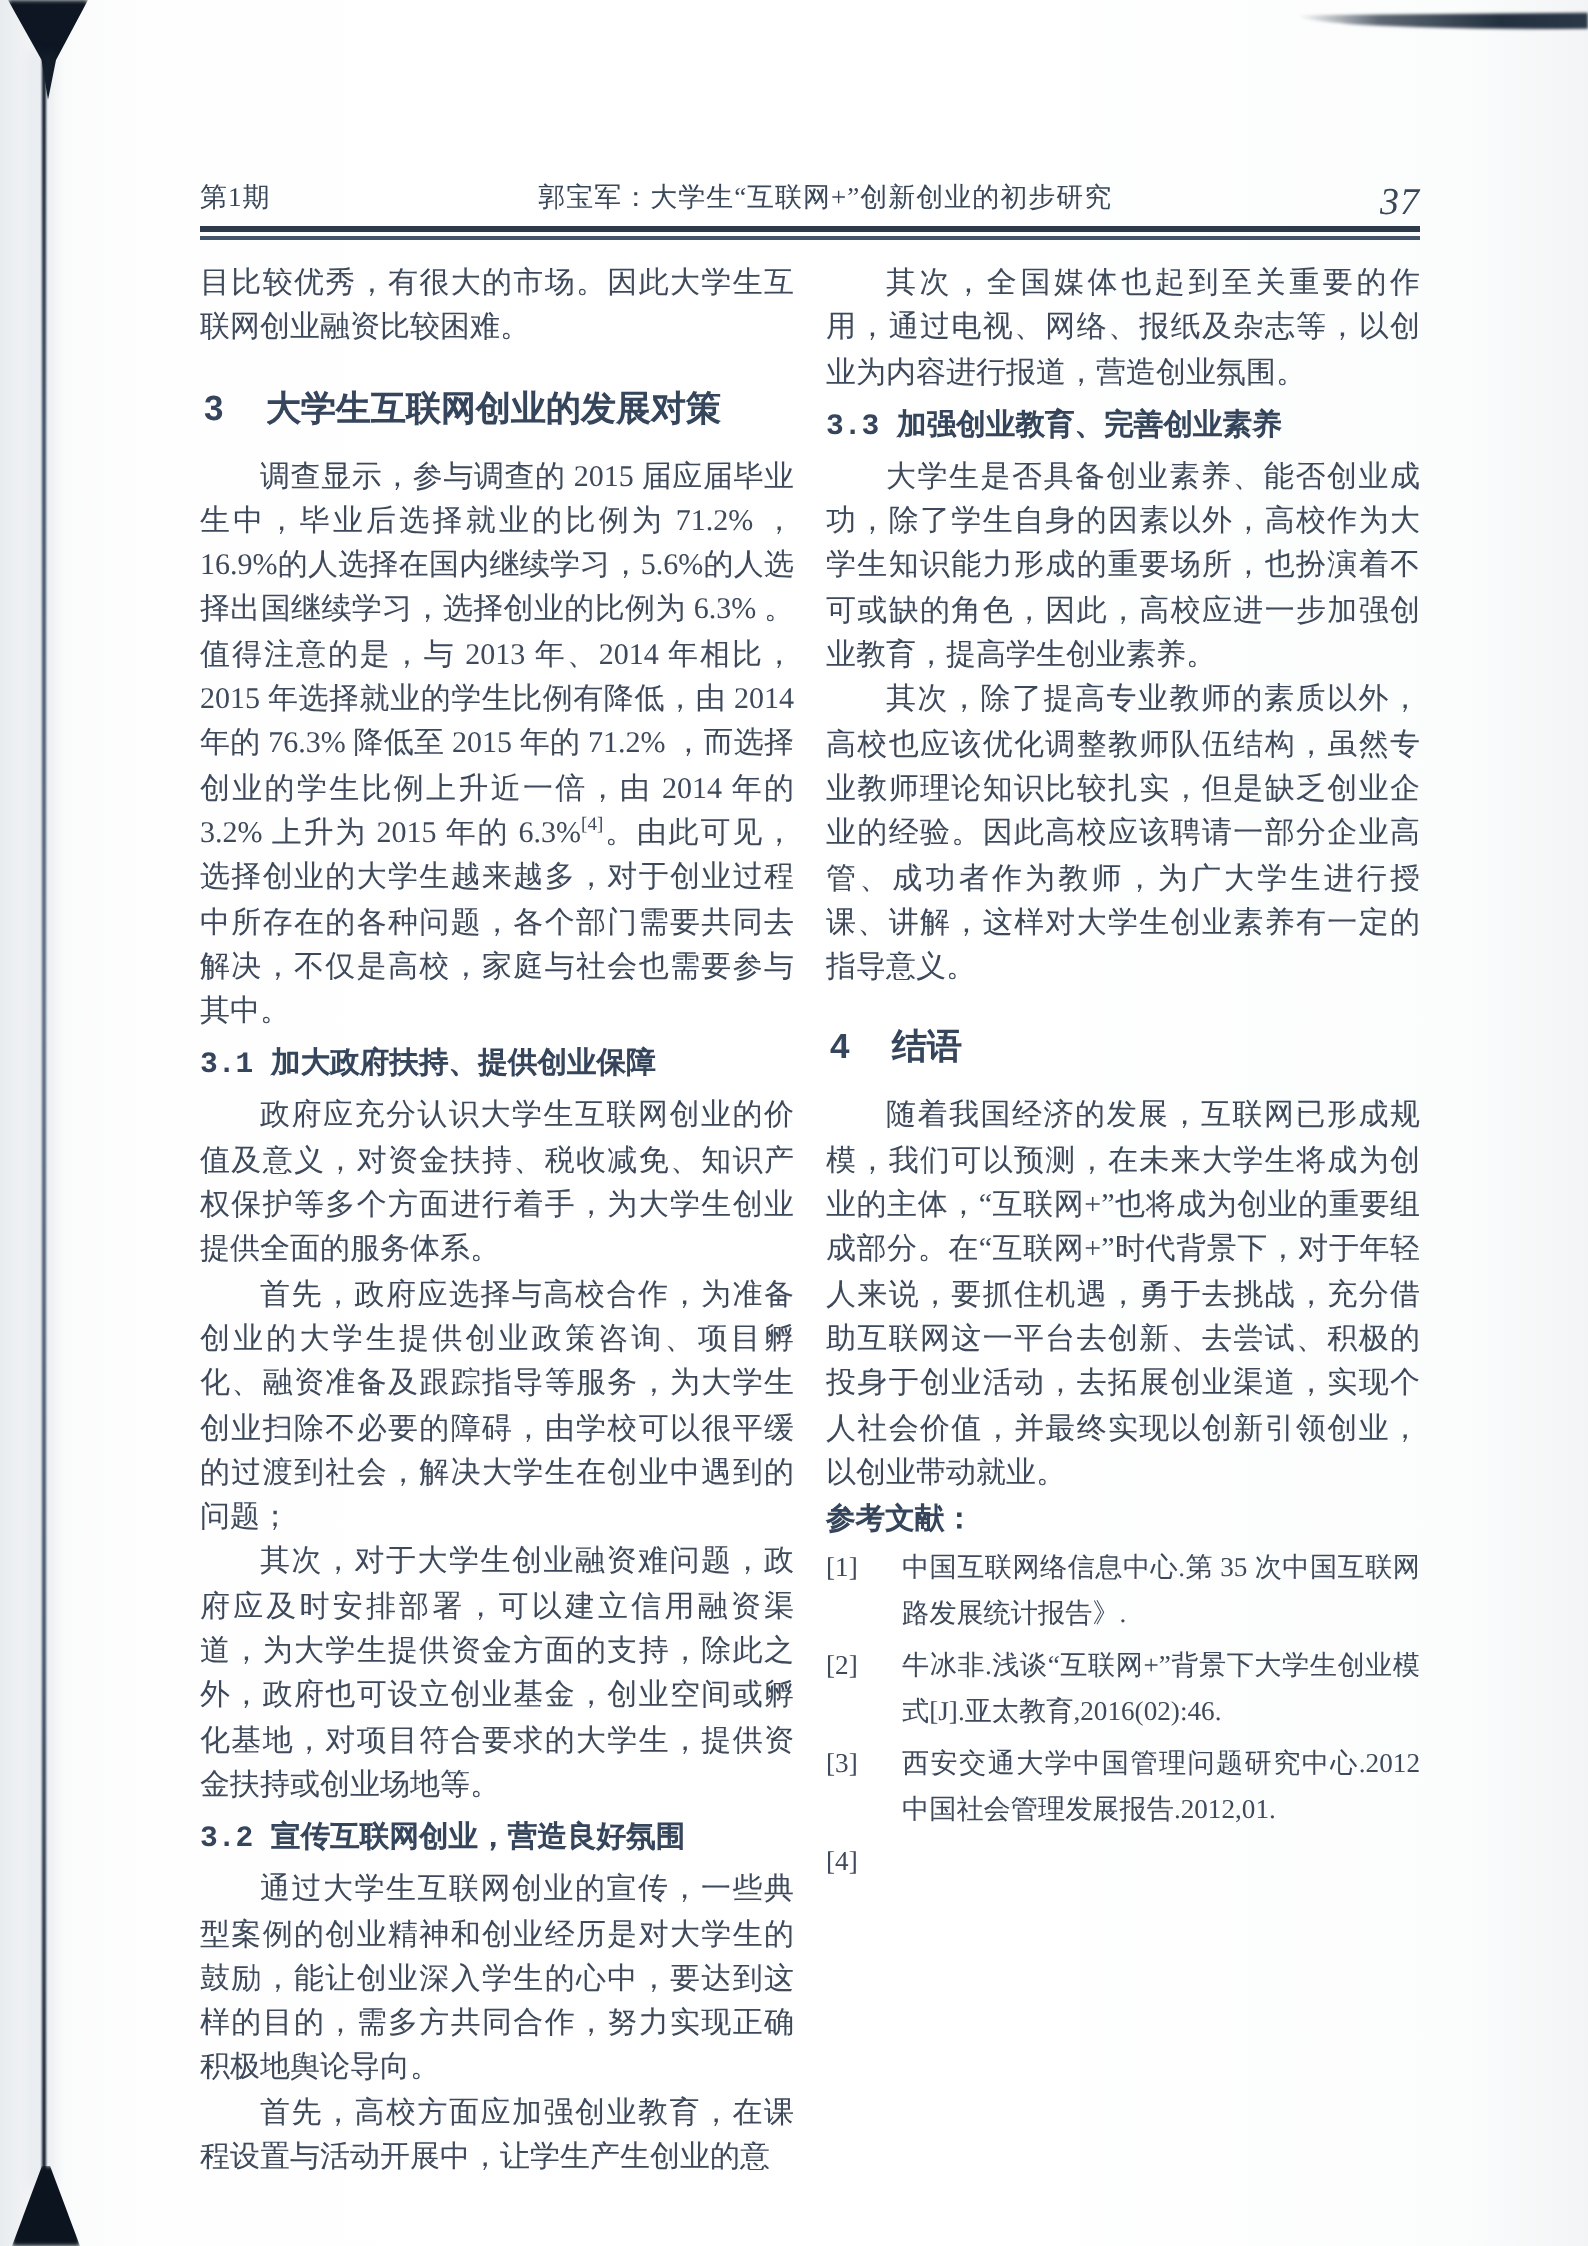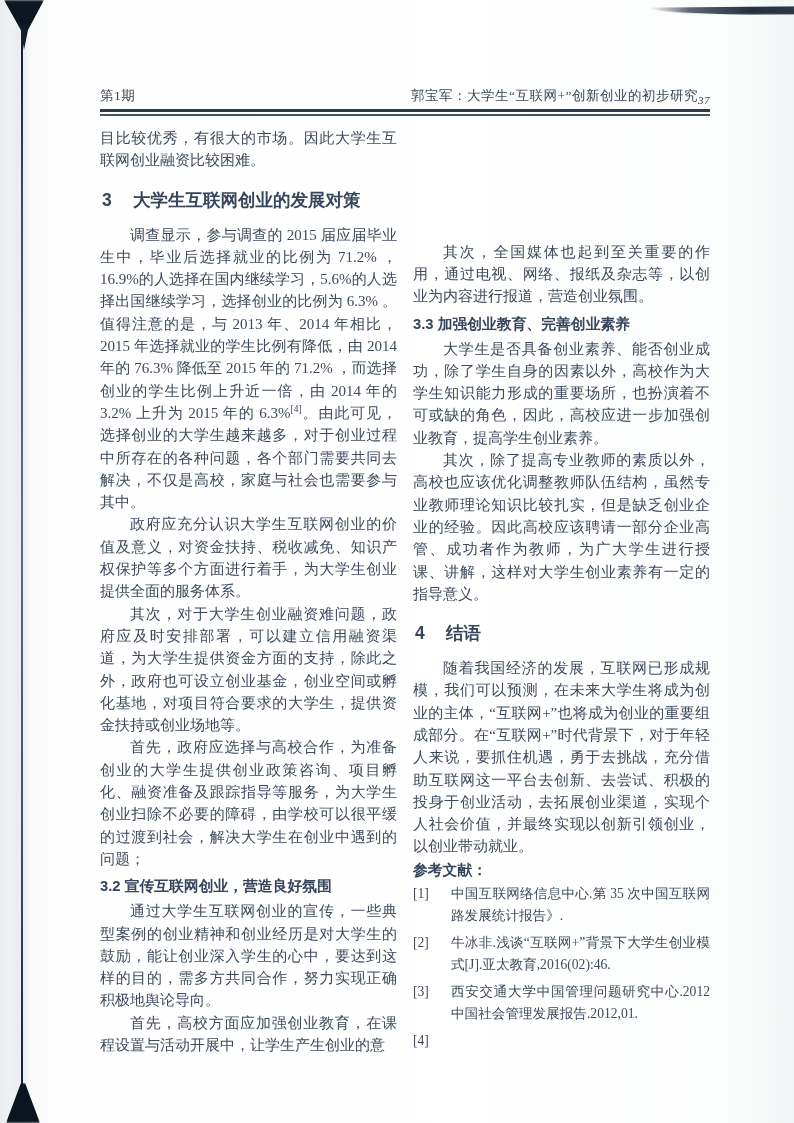--- a/index.html
+++ b/index.html
@@ -35,40 +35,40 @@
     transform:rotate(-.5deg);
     filter:blur(.7px);
   }
   
   .content{position:absolute;left:100px;top:87px;width:610px;}
   .journal-header{
     display:flex;align-items:baseline;
     font-size:13.5px;color:#3a4759;letter-spacing:.5px;
   }
   .journal-header .issue{flex:0 0 auto;}
-  .journal-header .title{flex:1 1 auto;text-align:right;}
-  .journal-header .pageno{flex:0 0 auto;font-size:11px;transform:translateY(4px);font-style:italic;}
+  .journal-header .title{flex:1 1 auto;text-align:center;}
+  .journal-header .pageno{flex:0 0 auto;font-size:19px;transform:translateY(4px);font-style:italic;}
   .header-rule{
     margin-top:4px;height:2px;
     border-top:3px solid #2c3a4b;
     border-bottom:2px solid #44556b;
   }
-  .columns{display:flex;gap:16px;margin-top:11px;align-items:flex-end;}
+  .columns{display:flex;gap:16px;margin-top:11px;}
   .col{width:297px;text-align:justify;font-size:15px;line-height:22.3px;}
   p{margin:0;text-indent:2em;}
   p.noindent{text-indent:0;}
   sup{font-size:9.5px;line-height:0;vertical-align:super;}
   .h1{
     font-family:"Liberation Sans","DejaVu Sans",sans-serif;font-weight:bold;
     font-size:17.5px;line-height:26px;color:#35455c;
     margin:15px 0 11px;position:relative;padding-left:33px;text-align:left;text-indent:0;
   }
   .h1 .h1-num{position:absolute;left:2px;top:0;}
   .h2{
-    font-family:Liberation Sans, sans-serif;font-weight:bold;
+    font-family:Liberation Mono, monospace;font-weight:bold;
     font-size:14.8px;line-height:22px;color:#35455c;
     margin:5px 0 3px;text-align:left;text-indent:0;
   }
   .refs-title{
     font-family:Liberation Serif, serif;font-weight:bold;
     font-size:14.8px;line-height:24px;color:#35455c;text-indent:0;text-align:left;
   }
   .ref{
     display:flex;gap:0;margin:1px 0 4px;
     font-size:13.6px;line-height:22.5px;text-align:justify;
@@ -98,23 +98,24 @@
     <div class="col">
       <p class="noindent">目比较优秀，有很大的市场。因此大学生互联网创业融资比较困难。</p>
 
       <div class="h1">
         <span class="h1-num">3</span>
         <span>大学生互联网创业的发展对策</span>
       </div>
 
       <p><span>调查显示，参与调查的 2015 届应届毕业生中，毕业后选择就业的比例为 71.2% ，16.9%的人选择在国内继续学习，5.6%的人选择出国继续学习，选择创业的比例为 6.3% 。值得注意的是，与 2013 年、2014 年相比，2015 年选择就业的学生比例有降低，由 2014 年的 76.3% 降低至 2015 年的 71.2% ，而选择创业的学生比例上升近一倍，由 2014 年的 3.2% 上升为 2015 年的 6.3%</span><sup>[4]</sup><span>。由此可见，选择创业的大学生越来越多，对于创业过程中所存在的各种问题，各个部门需要共同去解决，不仅是高校，家庭与社会也需要参与其中。</span></p>
 
+      <div class="h2">3.1 加大政府扶持、提供创业保障</div>
       <p>政府应充分认识大学生互联网创业的价值及意义，对资金扶持、税收减免、知识产权保护等多个方面进行着手，为大学生创业提供全面的服务体系。</p>
+      <p>首先，政府应选择与高校合作，为准备创业的大学生提供创业政策咨询、项目孵化、融资准备及跟踪指导等服务，为大学生创业扫除不必要的障碍，由学校可以很平缓的过渡到社会，解决大学生在创业中遇到的问题；</p>
       <p>其次，对于大学生创业融资难问题，政府应及时安排部署，可以建立信用融资渠道，为大学生提供资金方面的支持，除此之外，政府也可设立创业基金，创业空间或孵化基地，对项目符合要求的大学生，提供资金扶持或创业场地等。</p>
-      <p>首先，政府应选择与高校合作，为准备创业的大学生提供创业政策咨询、项目孵化、融资准备及跟踪指导等服务，为大学生创业扫除不必要的障碍，由学校可以很平缓的过渡到社会，解决大学生在创业中遇到的问题；</p>
 
       <div class="h2">3.2 宣传互联网创业，营造良好氛围</div>
       <p>通过大学生互联网创业的宣传，一些典型案例的创业精神和创业经历是对大学生的鼓励，能让创业深入学生的心中，要达到这样的目的，需多方共同合作，努力实现正确积极地舆论导向。</p>
       <p>首先，高校方面应加强创业教育，在课程设置与活动开展中，让学生产生创业的意</p>
     </div>
 
     <div class="col">
       <p>其次，全国媒体也起到至关重要的作用，通过电视、网络、报纸及杂志等，以创业为内容进行报道，营造创业氛围。</p>
 
       <div class="h2">3.3 加强创业教育、完善创业素养</div>

